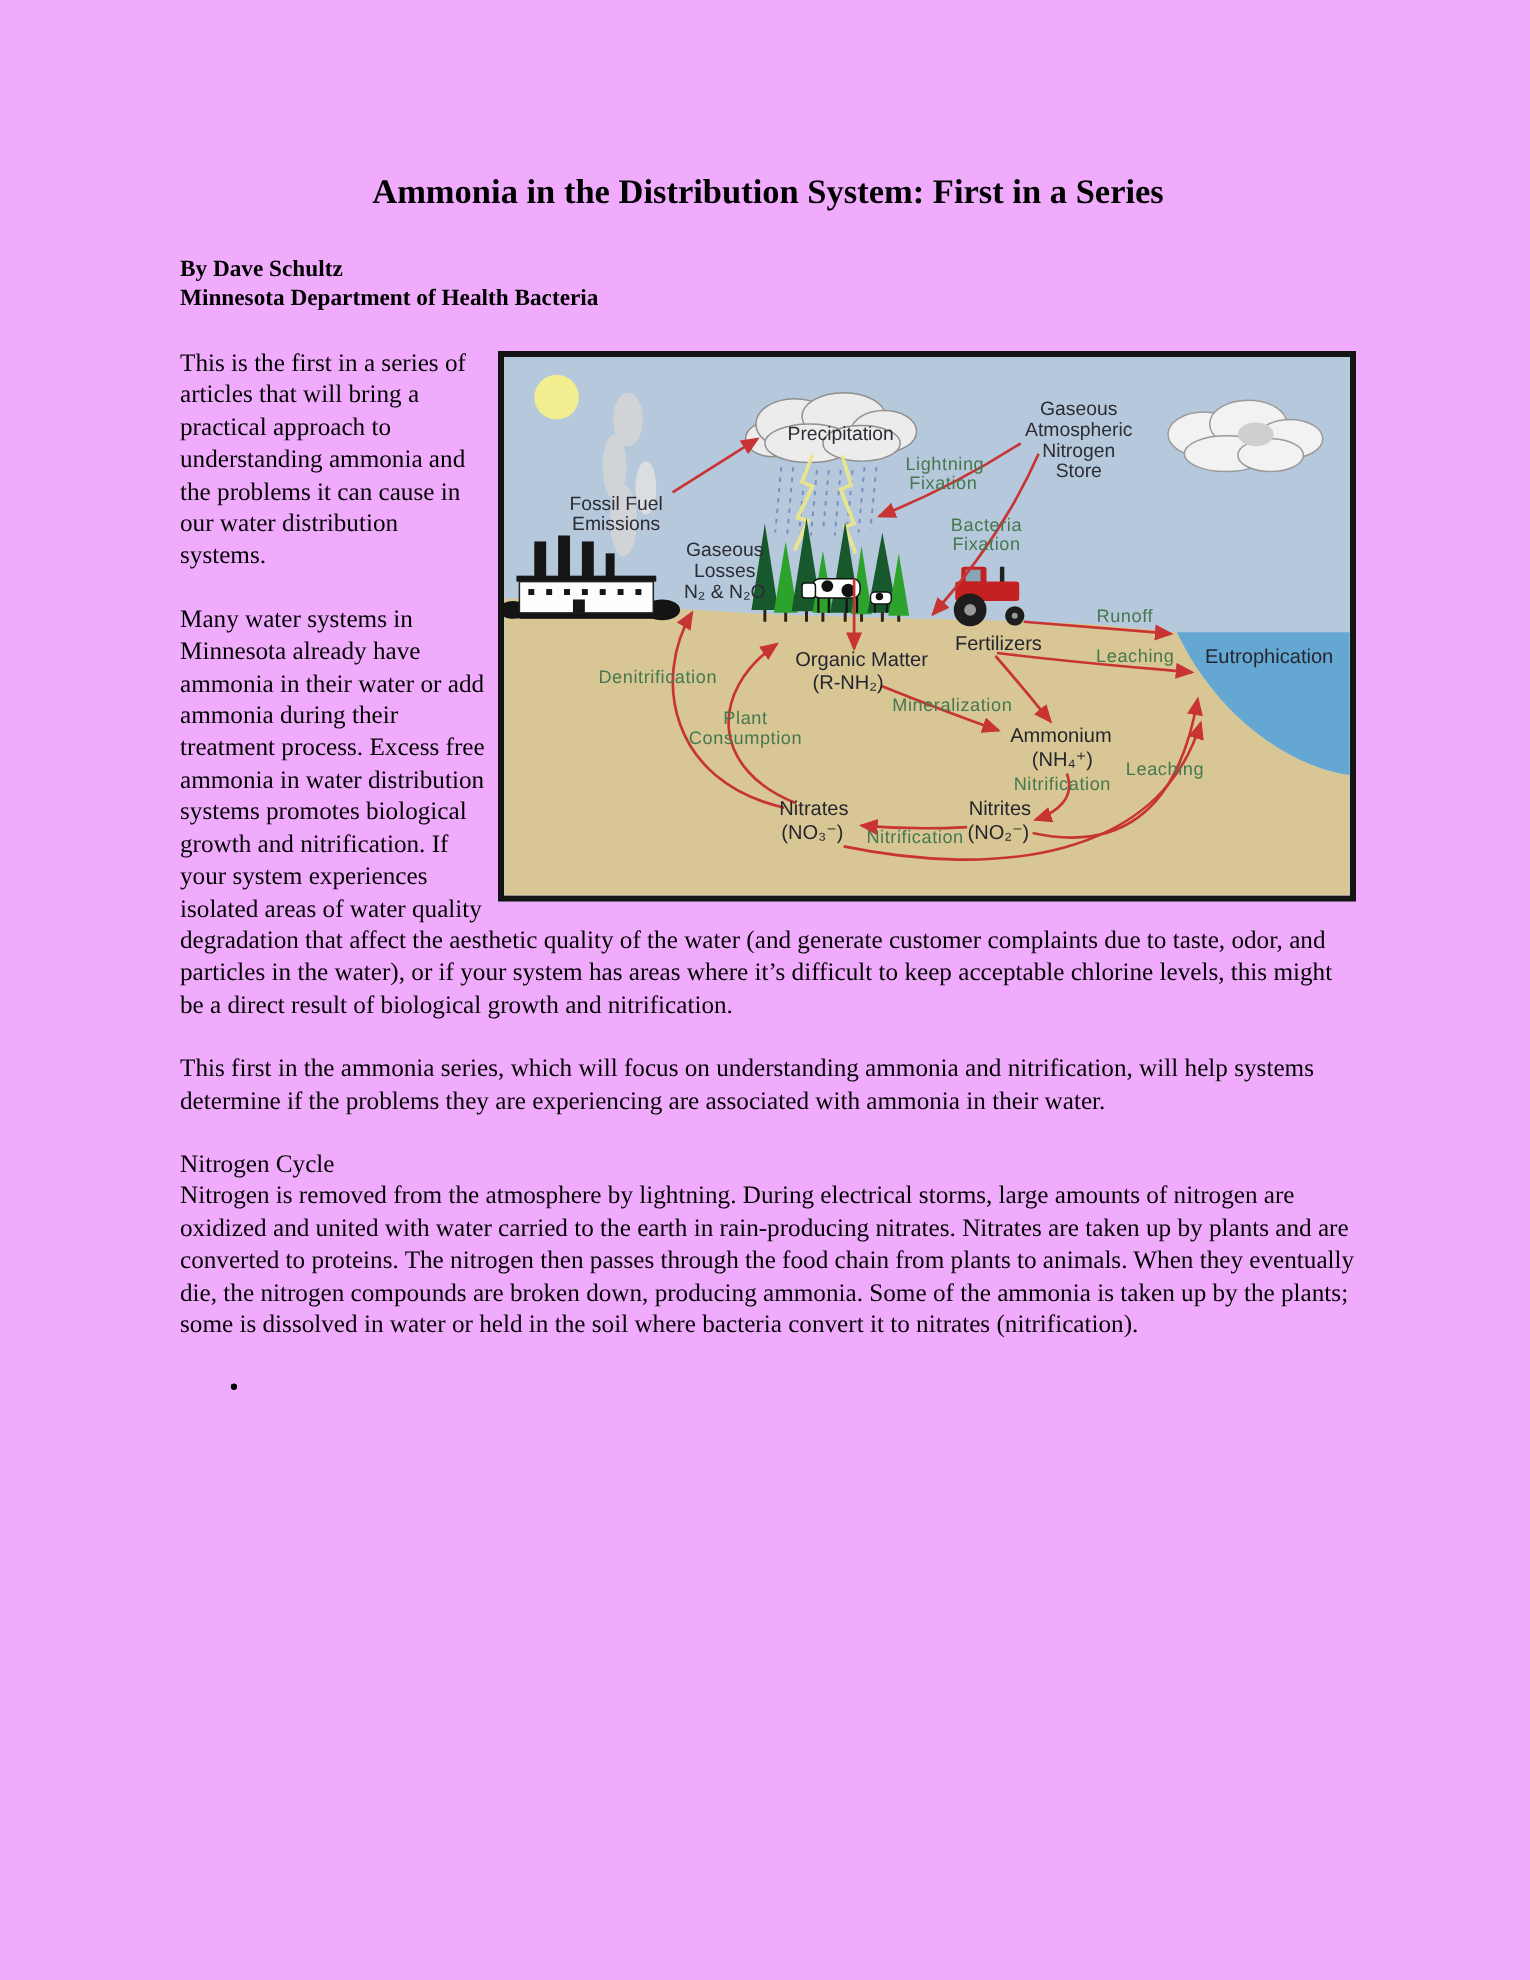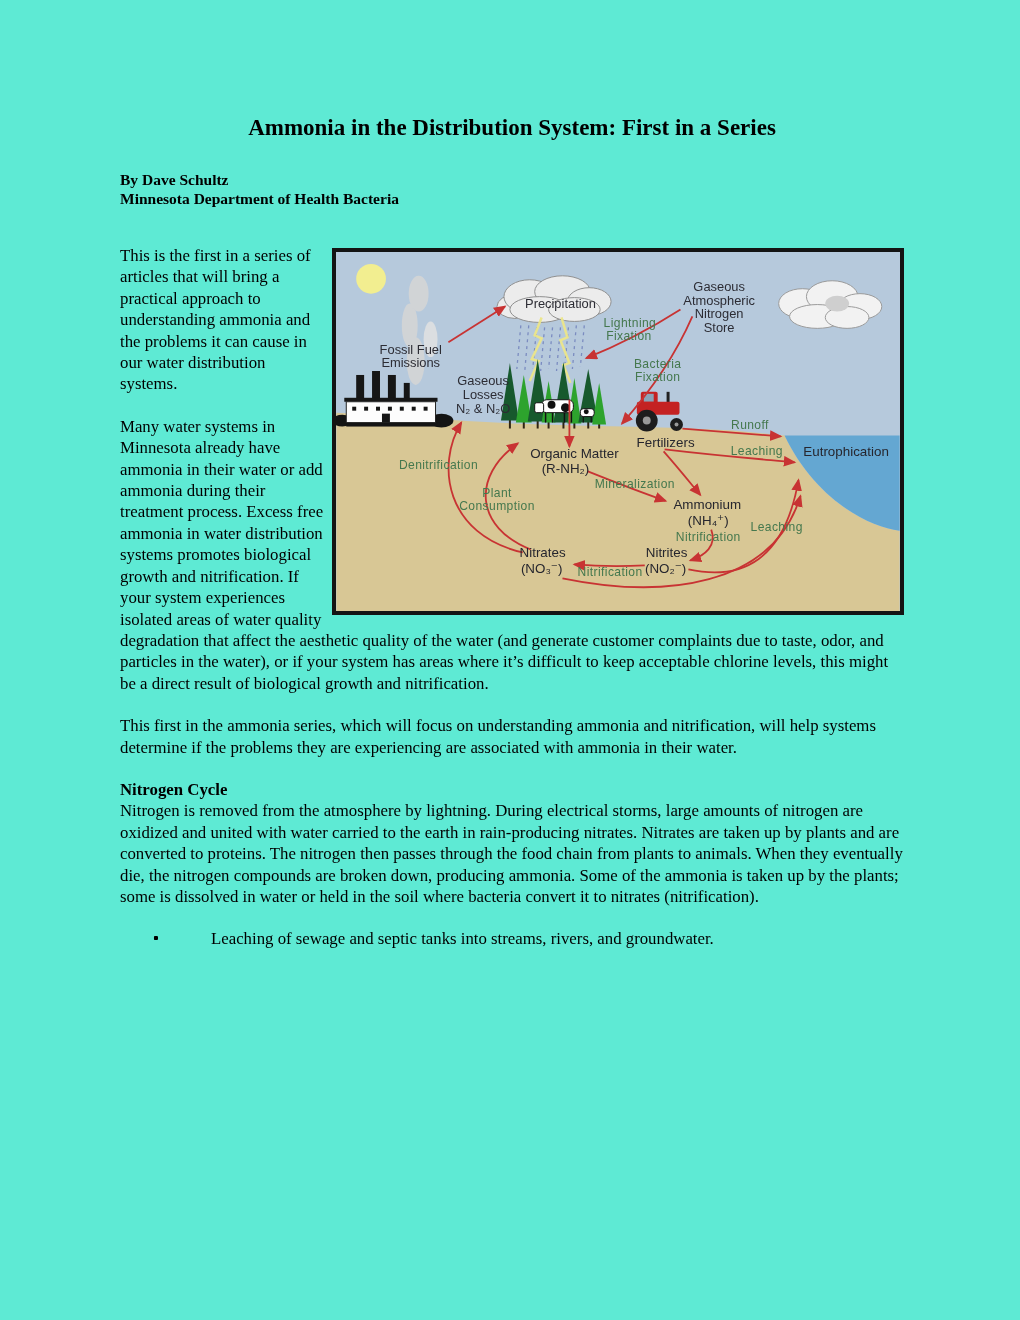--- a/index.html
+++ b/index.html
@@ -1,30 +1,30 @@
 <!DOCTYPE html>
 <html><head>
 <meta charset="utf-8">
 <style>
   html,body { margin:0; padding:0; background:#ffffff; }
   .page {
     width:1020px; height:1320px; box-sizing:border-box;
-    padding:114px 116px 40px 120px; background:#5eead4;
+    padding:114px 116px 40px 120px; background:#f0abfc;
     font-family:"Liberation Serif", serif; color:#000;
     position:relative; overflow:hidden;
   }
   .title { font-size:23px; font-weight:bold; text-align:center; margin:0 0 28px 0; line-height:28px; }
-  .byline { font-size:15.5px; font-weight:bold; line-height:19px; margin:0 0 37px 0; }
+  .byline { font-size:15.5px; font-weight:bold; line-height:19px; margin:0 0 23px 0; }
   .flow p, .after p, .lead { font-size:16.8px; line-height:21.4px; margin:0 0 21px 0; }
   .diagram {
     float:right; width:564px; height:359px; margin:3px 0 14px 6px;
     border:4px solid #141414; background:#b6c9dc; padding:0;
   }
   .diagram svg { display:block; }
-  .section-head { font-size:16.8px; font-weight:bold; margin:0; line-height:21.4px; }
+  .section-head { font-size:16.8px; font-weight:normal; margin:0; line-height:21.4px; }
   .lead { margin-bottom:3px !important; }
   ul.bullets { list-style:none; margin:0; padding:0; font-size:16.8px; line-height:21.4px; }
   ul.bullets li { position:relative; padding-left:91px; margin-bottom:6px; }
   ul.bullets li .dot { position:absolute; left:33px; top:0; }
   
   .dk  { font:13px "Liberation Sans","DejaVu Sans",sans-serif; fill:#2c2c34; }
   .dk2 { font:13.5px "Liberation Sans","DejaVu Sans",sans-serif; fill:#26262e; }
   .gn  { font:12.2px "Liberation Sans","DejaVu Sans",sans-serif; fill:#45784e; letter-spacing:0.4px; }
   .arrow { stroke:#c83333; stroke-width:1.8; fill:none; }
 </style>
@@ -258,18 +258,17 @@
         <span class="dot">•</span>
       </li>
       <li>
         <span class="dot">•</span>
       </li>
       <li>
         <span class="dot">•</span>
       </li>
       <li>
         <span class="dot">•</span>
-        <span>Leaching of sewage and septic tanks into streams, rivers, and groundwater.</span>
       </li>
     </ul>
   </div>
 
 </div>
 
 </body></html>

